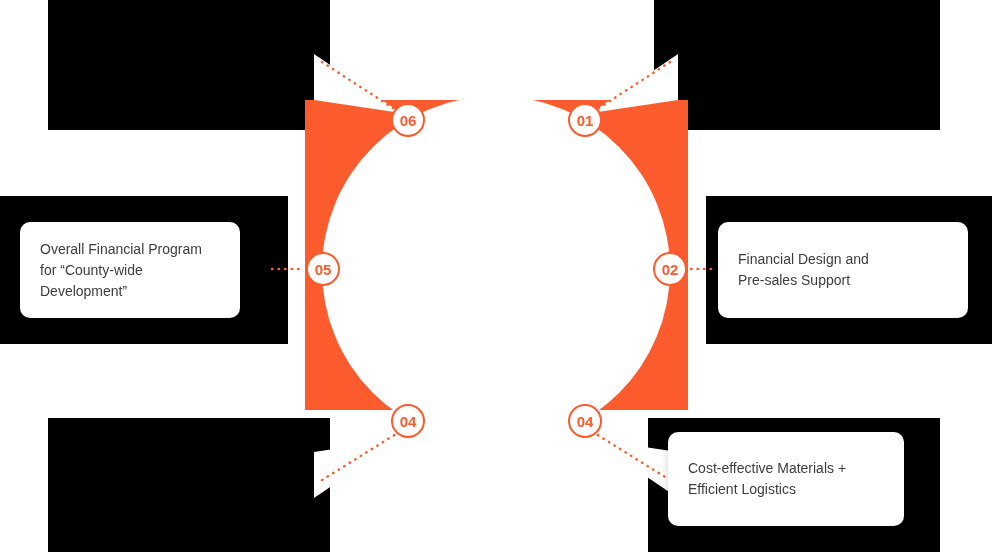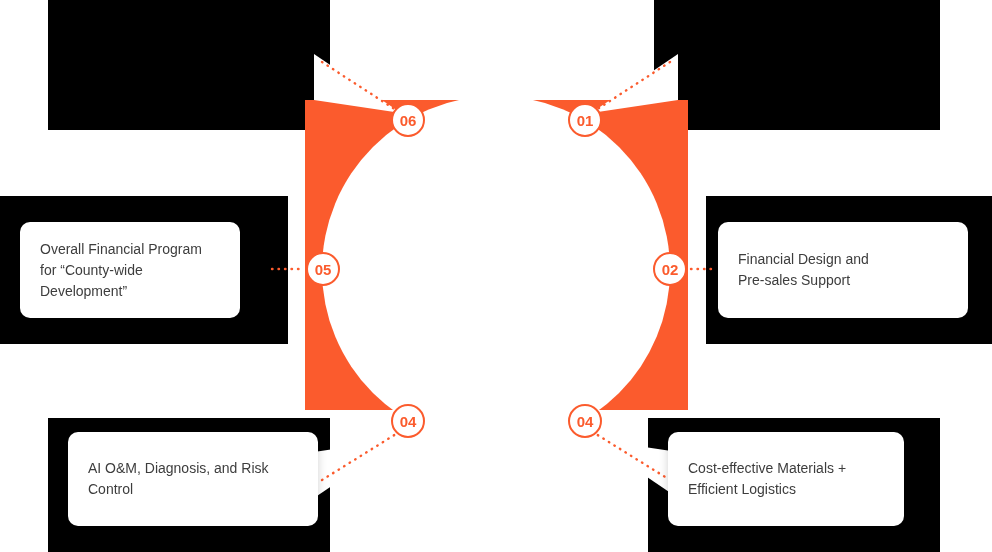--- a/index.html
+++ b/index.html
@@ -124,24 +124,20 @@
 
   <div class="card card-05">
     <p class="card-text">Overall Financial Program
  for “County-wide
 Development”</p>
   </div>
   <div class="card card-02">
     <p class="card-text">Financial Design and
 Pre-sales Support</p>
   </div>
-  <div class="card card-04">
-    <p class="card-text">AI O&amp;M, Diagnosis, and Risk
-Control</p>
-  </div>
   <div class="card card-03">
     <p class="card-text">Cost-effective Materials +
 Efficient Logistics</p>
   </div>
 
   <div class="badge badge-06">
     <span>06</span>
   </div>
   <div class="badge badge-01">
     <span>01</span>

